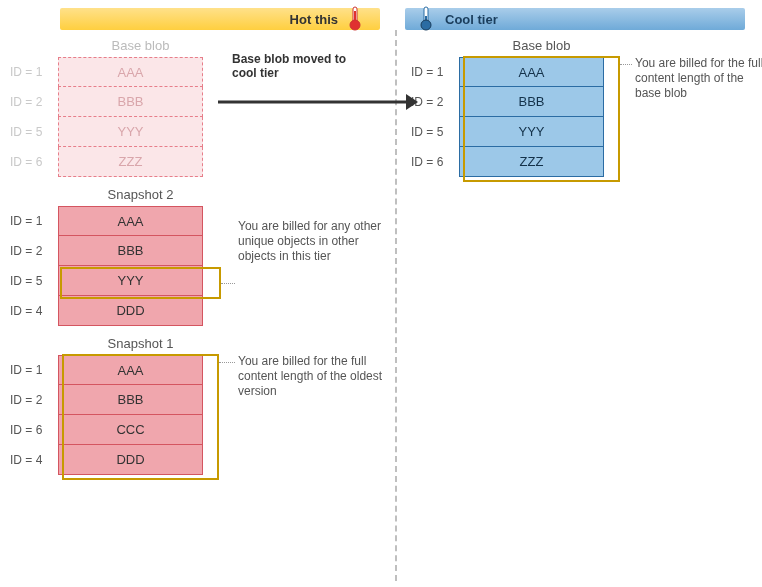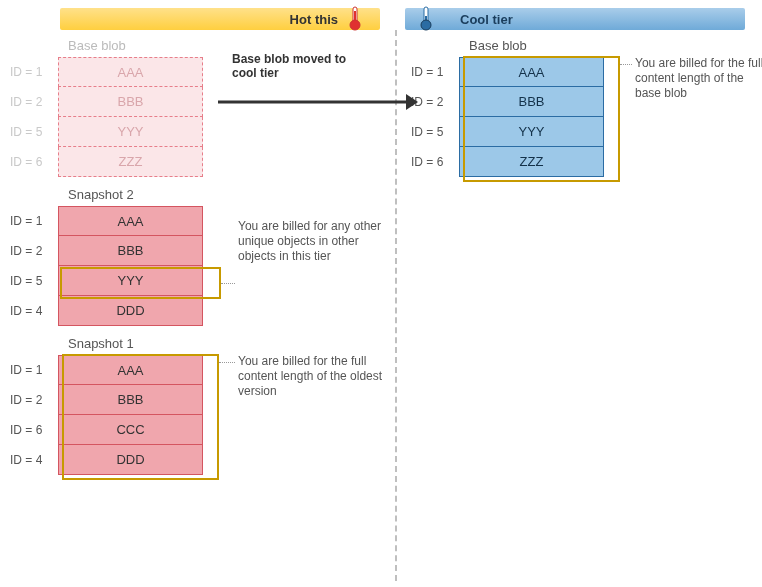--- a/index.html
+++ b/index.html
@@ -46,36 +46,37 @@
     background: linear-gradient(#ffe18a, #ffcf3f);
     justify-content: flex-end;
     padding-right: 42px;
     color: #333;
     width: 320px;
     margin-left: 50px;
   }
   .band-cool {
     background: linear-gradient(#a9cdea, #6faad8);
     justify-content: flex-start;
-    padding-left: 55px;
+    padding-left: 40px;
     color: #1a3d5c;
     width: 340px;
   }
   .thermo {
     position: absolute;
     top: -2px;
     width: 14px;
     height: 26px;
     pointer-events: none;
   }
   .thermo-hot { right: 18px; }
   .thermo-cool { left: 14px; }
 
   
   .btitle {
+    text-align: center;
     font-size: 13px;
     color: #555;
     margin: 8px 0 4px 0;
     width: 145px;
   }
   .btitle.faded { color: #bbb; }
   .block-wrap {
     position: relative;
     margin-bottom: 6px;
   }

